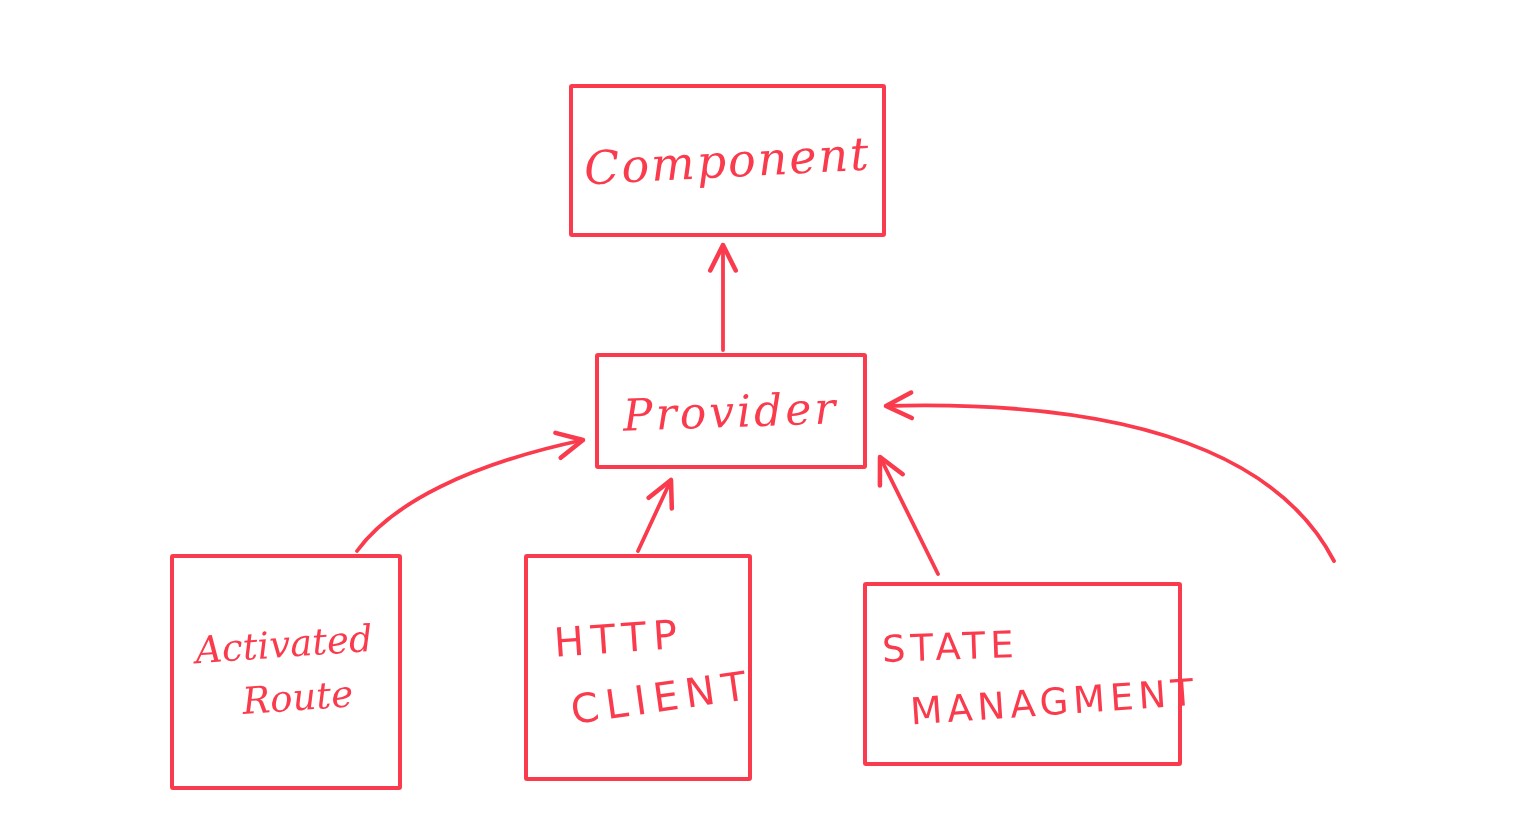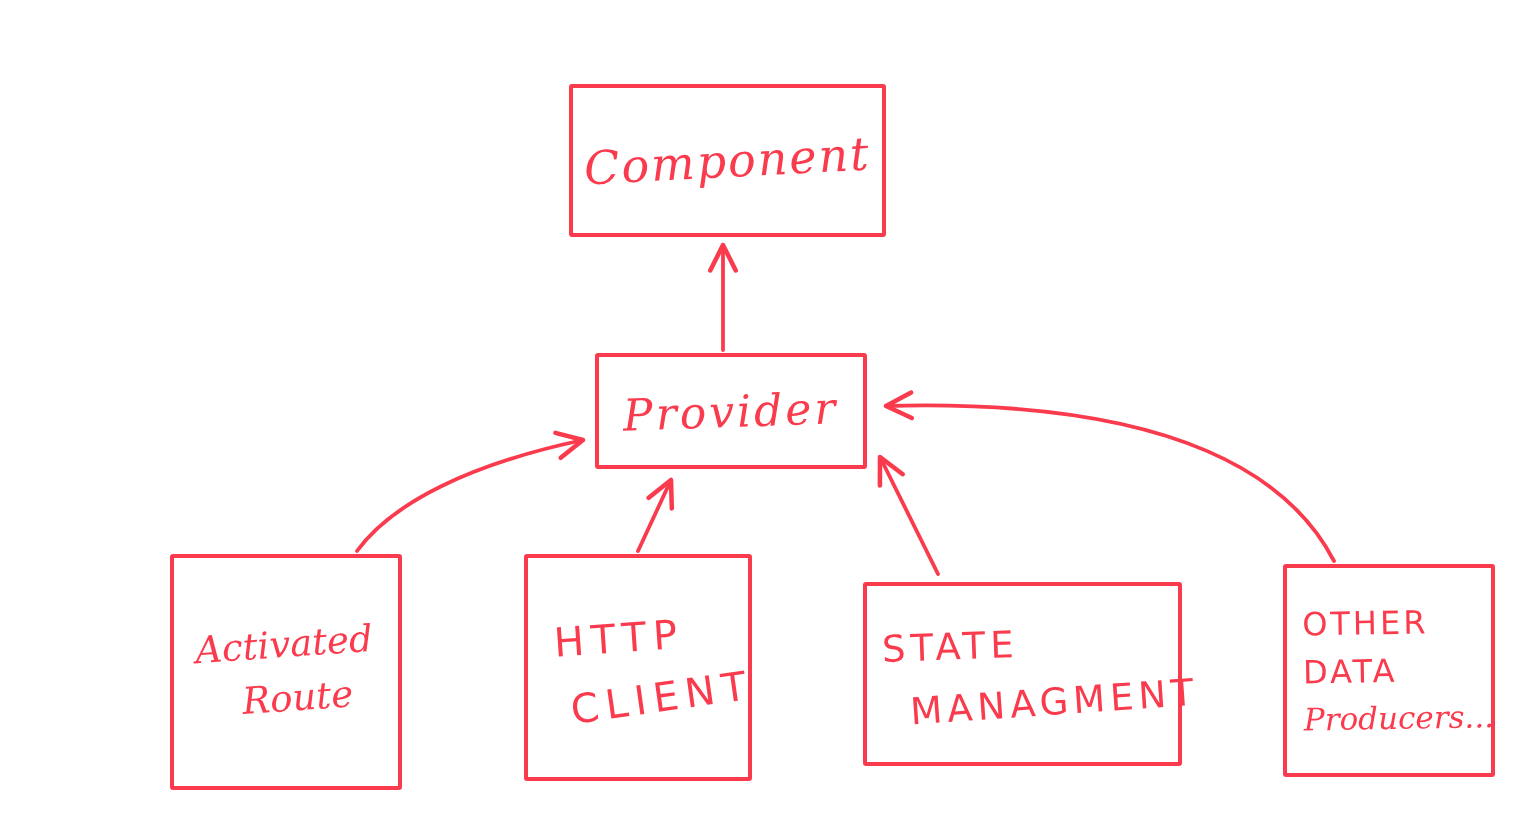--- a/index.html
+++ b/index.html
@@ -98,21 +98,14 @@
     </div>
   </div>
 
   <div class="node node-state-managment print">
     <div class="inner">
       <div class="line">STATE</div>
       <div class="line">MANAGMENT</div>
     </div>
   </div>
 
-  <div class="node node-other-data print">
-    <div class="inner">
-      <div class="line">OTHER</div>
-      <div class="line">DATA</div>
-      <div class="line producers script">Producers...</div>
-    </div>
-  </div>
 
 </div>
 
 </body></html>

